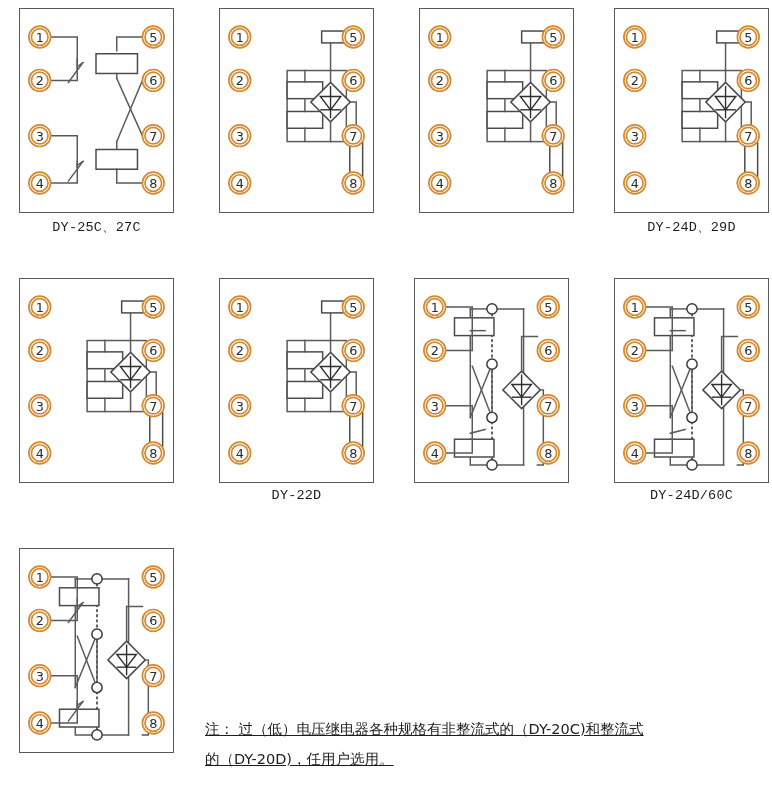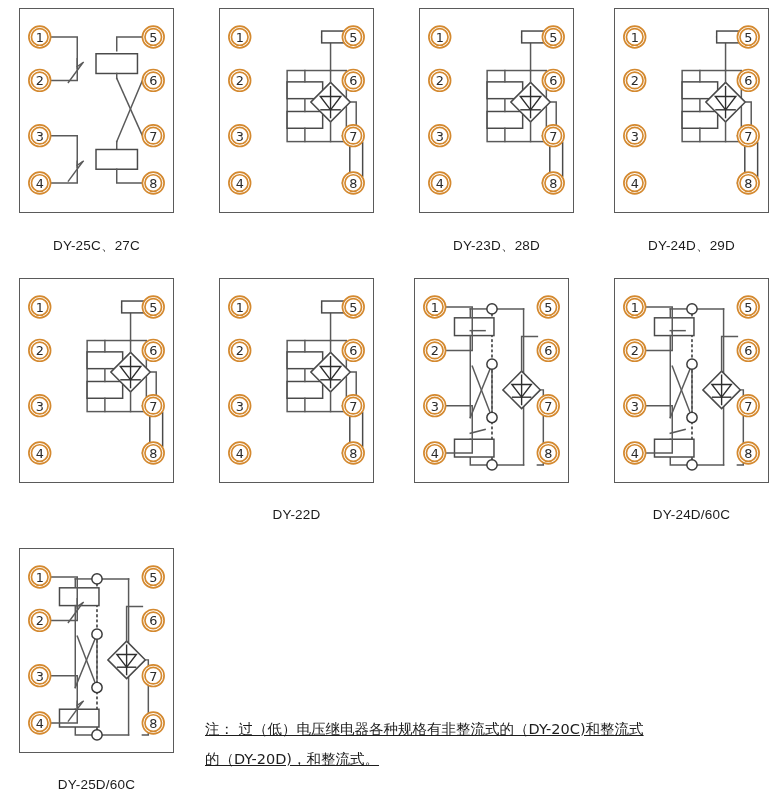--- a/index.html
+++ b/index.html
@@ -36,24 +36,24 @@
   }
   .diagram-box svg {
     display: block;
     width: 100%;
     height: 100%;
   }
   .caption {
     text-align: center;
     font-size: 13.5px;
     color: #1b1b1b;
-    margin-top: 24px;
+    margin-top: 5px;
     letter-spacing: 0.2px;
     white-space: nowrap;
-    font-family: Liberation Sans, sans-serif;
+    font-family: Liberation Mono, monospace;
   }
   .note {
     position: absolute;
     left: 205px;
     top: 714px;
     width: 540px;
     font-size: 14.5px;
     line-height: 30px;
     color: #1d1d1d;
     font-family: "DejaVu Sans", "Liberation Sans", sans-serif;
@@ -264,21 +264,20 @@
             <circle cx="135" cy="128" r="8.4" class="term-ring" stroke-width="1.1"></circle>
             <text x="135" y="128.5" class="term-num">7</text>
           </g>
           <g>
             <circle cx="135" cy="176" r="11" class="term-ring"></circle>
             <circle cx="135" cy="176" r="8.4" class="term-ring" stroke-width="1.1"></circle>
             <text x="135" y="176.5" class="term-num">8</text>
           </g>
         </svg>
       </div>
-      <div class="caption">DY-23D、28D</div>
     </div>
     <div class="cell" style="left: 595px; top: 8px;">
       <div class="diagram-box">
         <svg viewBox="0 0 155 205" preserveAspectRatio="xMidYMid meet">
           <rect x="68" y="62" width="60" height="72" fill="none" stroke="#5a5a5a" stroke-width="1.5"></rect>
           <rect x="68" y="73.5" width="36" height="17" class="rect-sym"></rect>
           <rect x="68" y="103.5" width="36" height="17" class="rect-sym"></rect>
           <path d="M 86 62 V 73.5" class="wire"></path>
           <path d="M 86 90.5 V 103.5" class="wire"></path>
           <path d="M 86 120.5 V 134" class="wire"></path>
@@ -708,20 +707,19 @@
             <circle cx="135" cy="128" r="8.4" class="term-ring" stroke-width="1.1"></circle>
             <text x="135" y="128.5" class="term-num">7</text>
           </g>
           <g>
             <circle cx="135" cy="176" r="11" class="term-ring"></circle>
             <circle cx="135" cy="176" r="8.4" class="term-ring" stroke-width="1.1"></circle>
             <text x="135" y="176.5" class="term-num">8</text>
           </g>
         </svg>
       </div>
-      <div class="caption">DY-25D/60C</div>
     </div>
   </div>
 
 <div class="note">
   <div class="note-line">注： 过（低）电压继电器各种规格有非整流式的（DY-20C)和整流式</div>
-  <div class="note-line">的（DY-20D)，和整流式。</div>
+  <div class="note-line">的（DY-20D)，任用户选用。</div>
 </div>
 
 </body></html>

